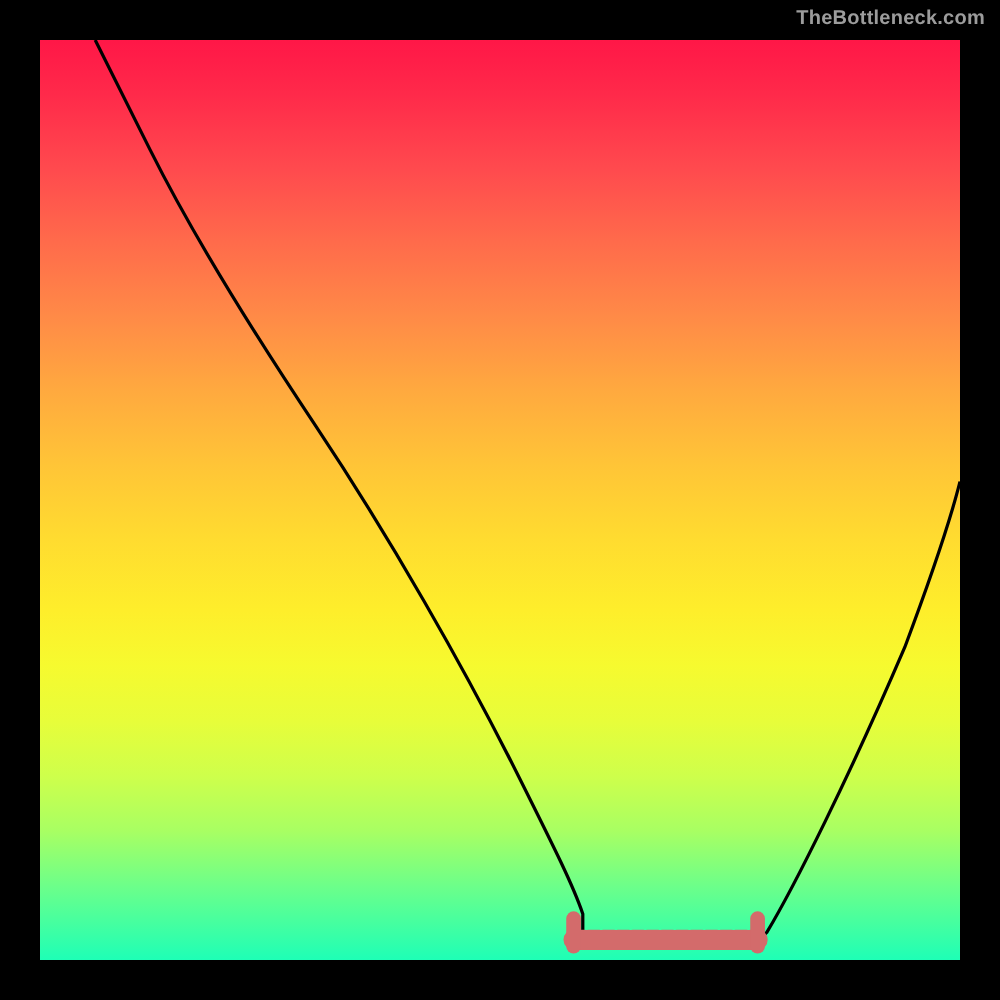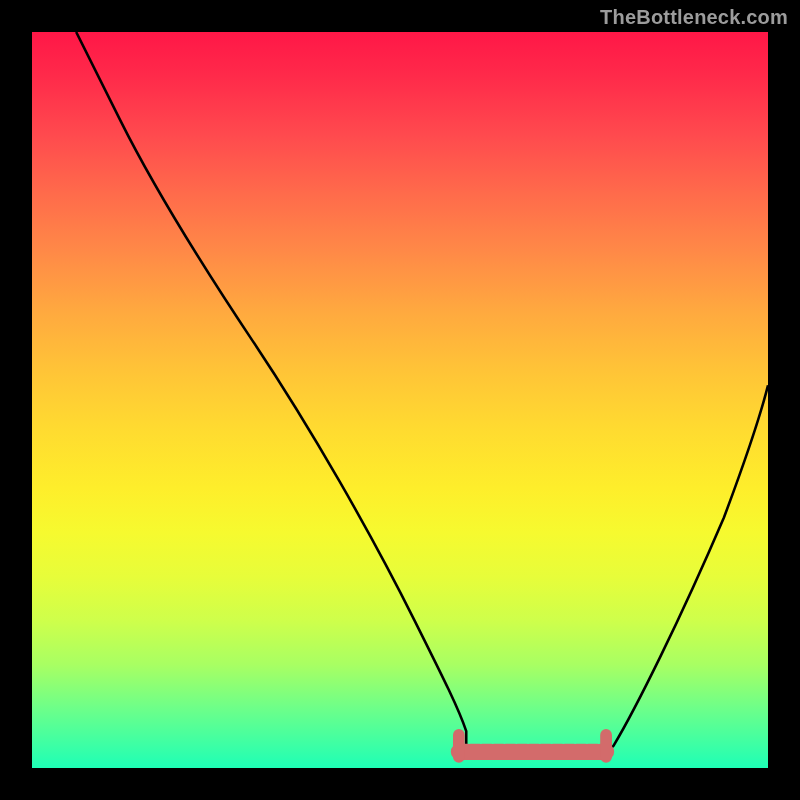--- a/index.html
+++ b/index.html
@@ -46,21 +46,21 @@
     top: 0;
     width: 100%;
     height: 100%;
     display: block;
   }
   .watermark {
     position: absolute;
     right: 12px;
     top: 6px;
     color: #9c9c9c;
-    font-size: 20px;
+    font-size: 16px;
     font-weight: 600;
     letter-spacing: 0.2px;
     user-select: none;
   }
 </style>
 </head>
 <body>
 
 <div class="frame">
 

